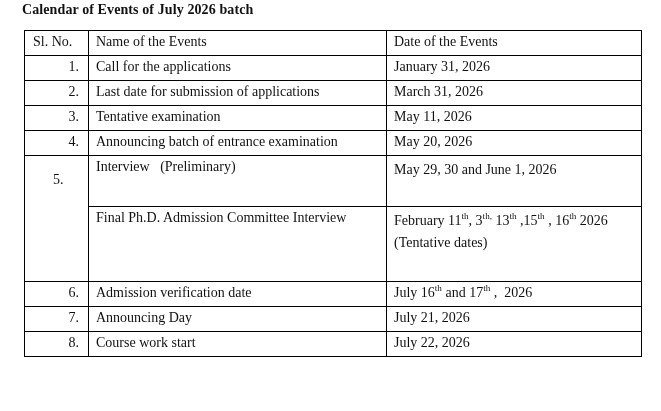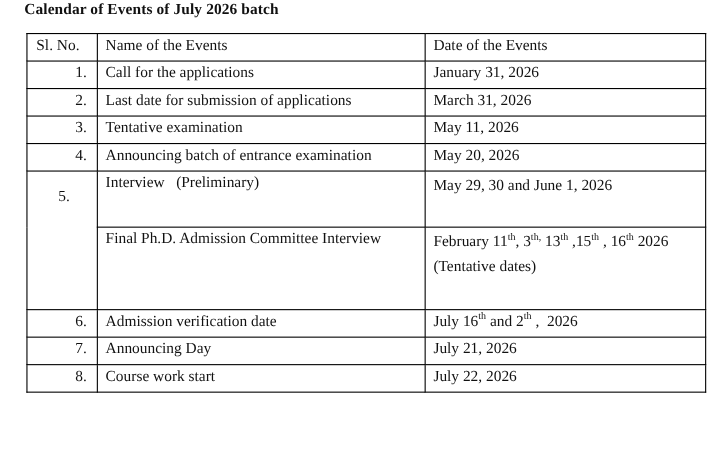--- a/index.html
+++ b/index.html
@@ -199,21 +199,21 @@
     </tr>
 
     <tr class="data-row">
       <td>
         <div class="cell-pad-sl">6.</div>
       </td>
       <td>
         <div class="cell-pad">Admission verification date</div>
       </td>
       <td>
-        <div class="cell-pad"><span>July 16</span><sup>th</sup><span> and 2</span><sup>th</sup><span> ,  2026</span></div>
+        <div class="cell-pad"><span>July 16</span><sup>th</sup><span> and 17</span><sup>th</sup><span> ,  2026</span></div>
       </td>
     </tr>
 
     <tr class="data-row">
       <td>
         <div class="cell-pad-sl">7.</div>
       </td>
       <td>
         <div class="cell-pad">Announcing Day</div>
       </td>

